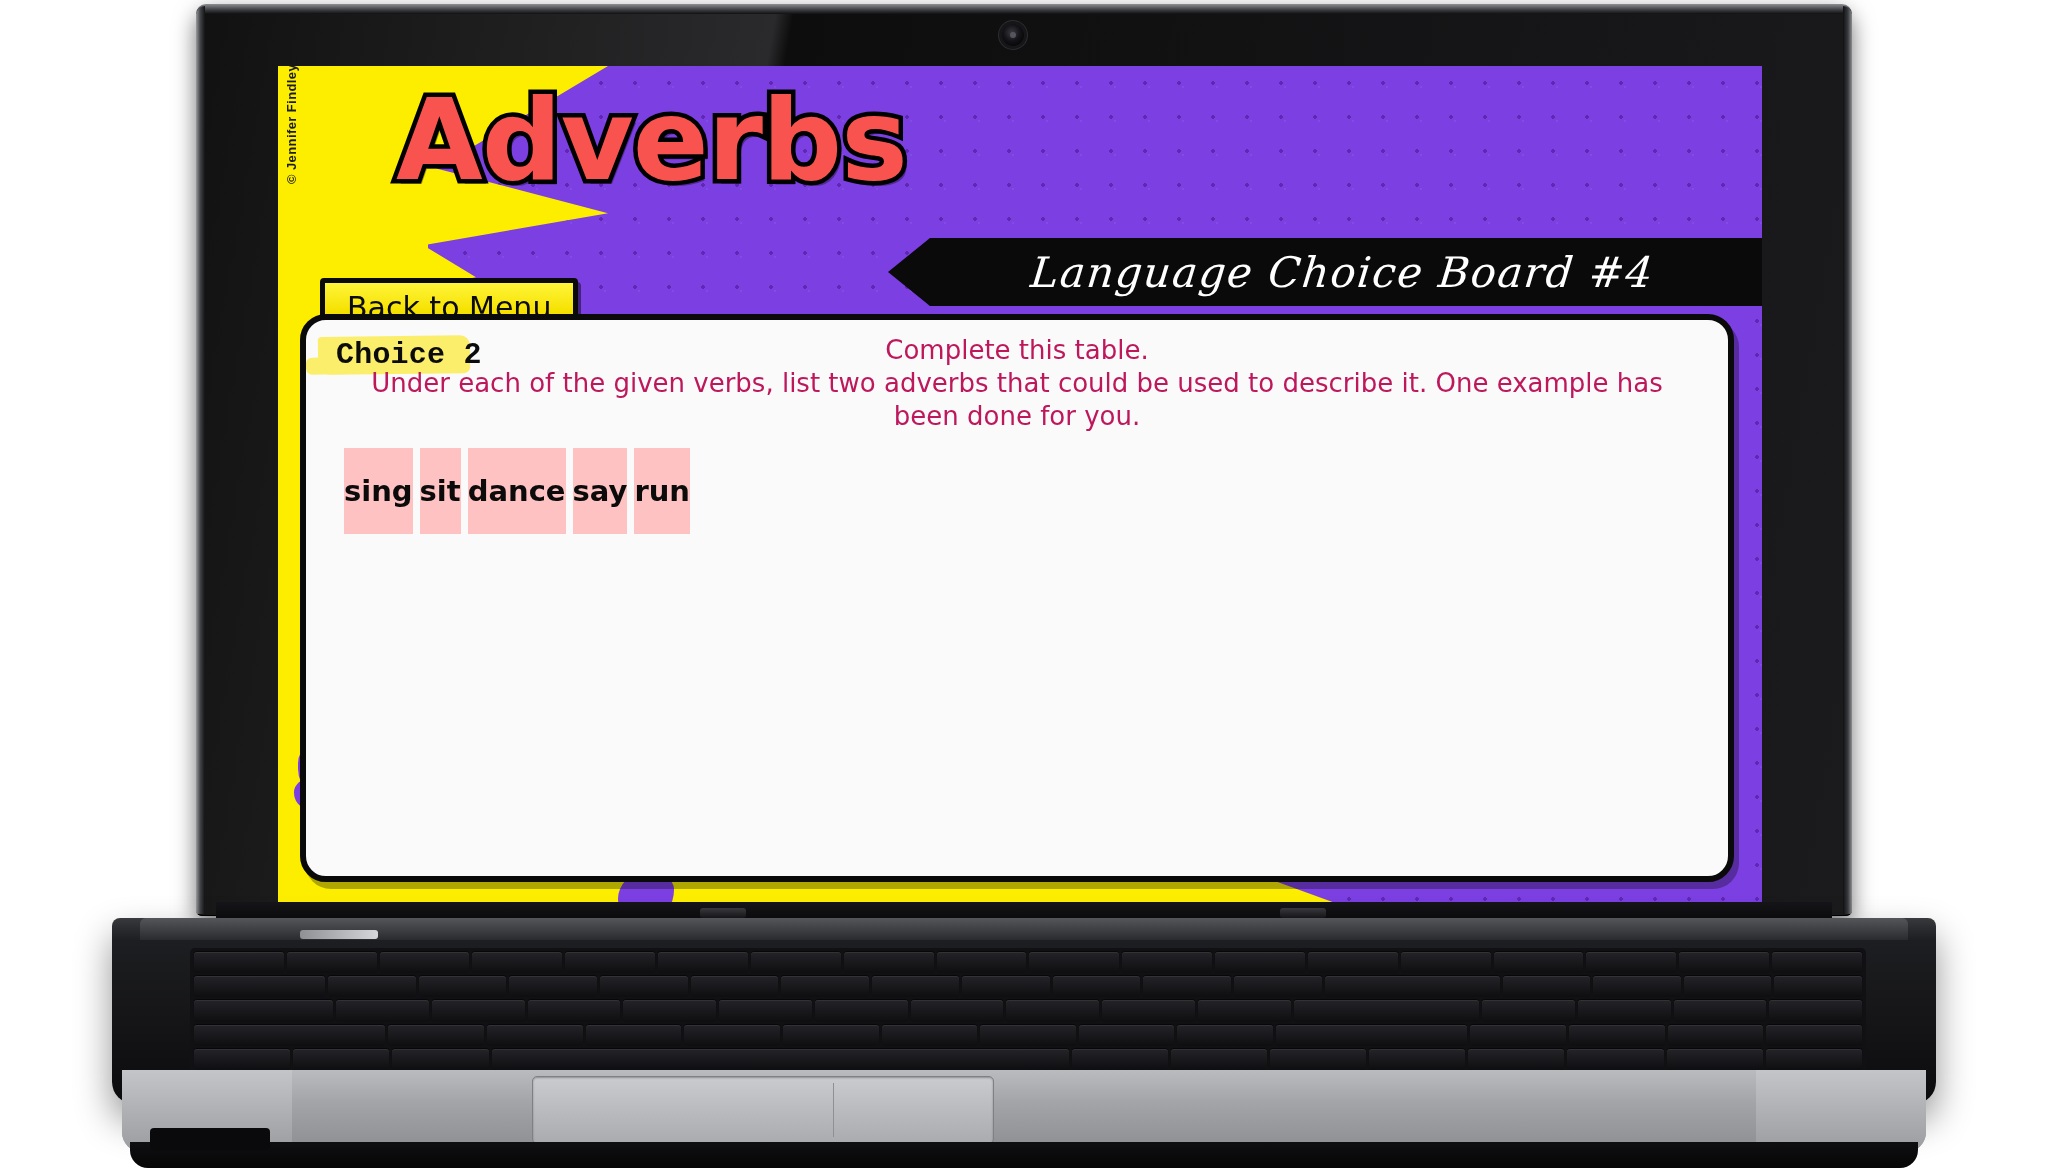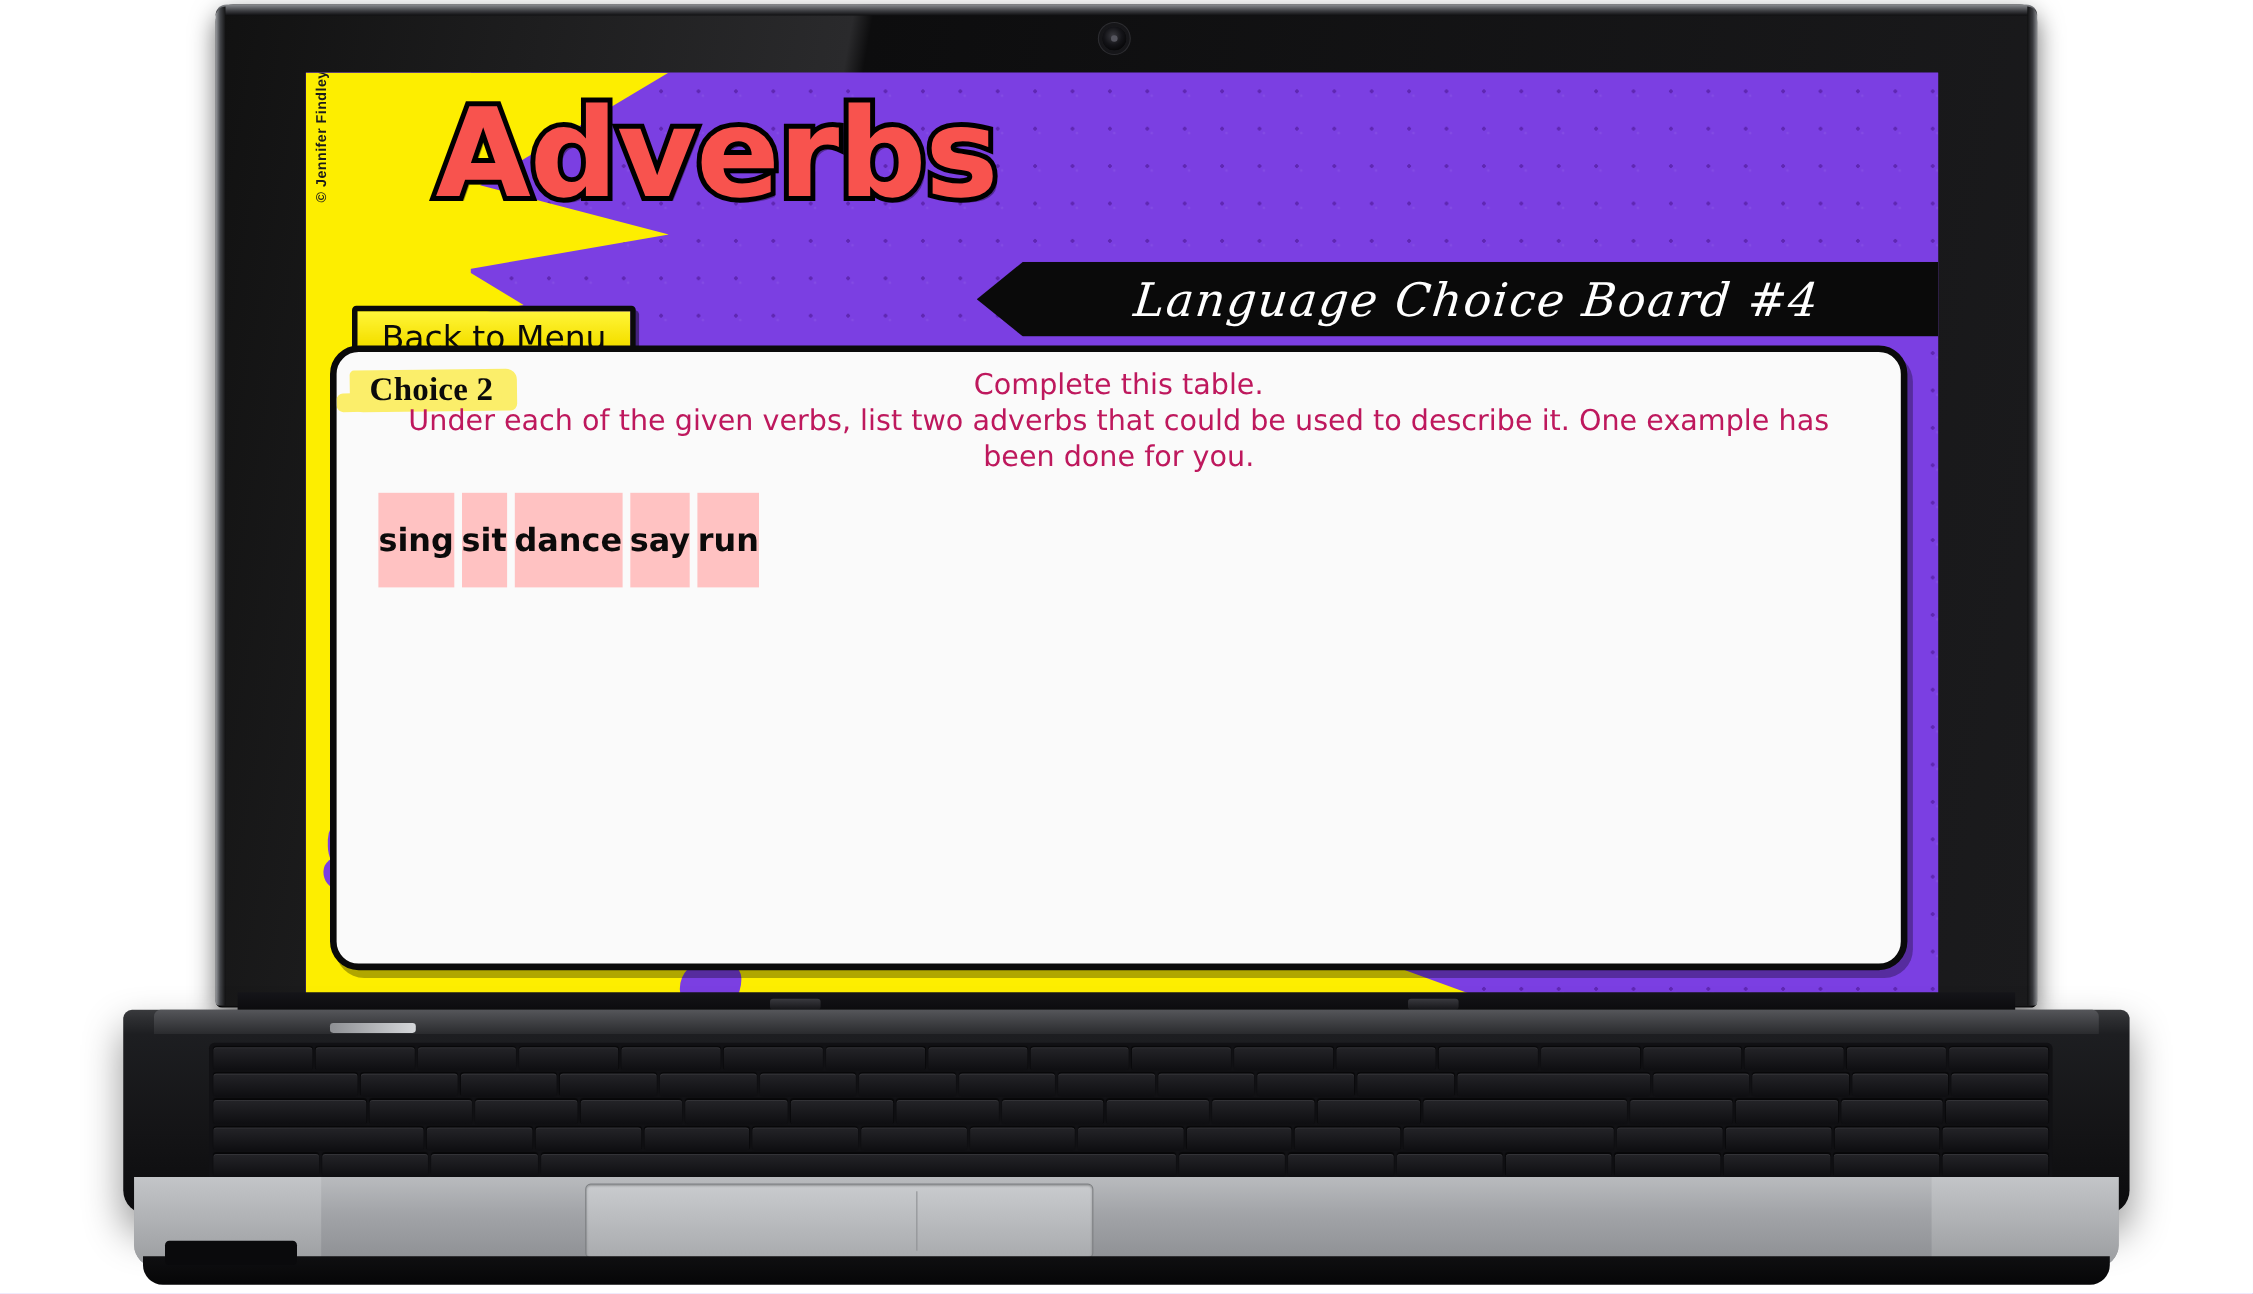--- a/index.html
+++ b/index.html
@@ -122,21 +122,21 @@
   .highlight{
     position:absolute;left:-10px;top:2px;width:152px;height:38px;
     background:#fbee6a;border-radius:4px 10px 6px 12px;
     transform:rotate(-.7deg);
   }
   .highlight2{
     position:absolute;left:-22px;top:22px;width:150px;height:17px;
     background:#fbee6a;border-radius:6px;transform:rotate(-1.4deg);
   }
   .choice-label{
-    position:relative;font-family:Liberation Serif, serif;font-weight:700;
+    position:relative;font-family:Liberation Mono, monospace;font-weight:700;
     font-size:30px;color:#0b0b0b;padding:4px 8px;letter-spacing:.2px;
   }
 
   .instr{
     position:absolute;left:36px;top:14px;width:1350px;text-align:center;
     font-family:"DejaVu Sans",sans-serif;font-weight:400;font-size:26px;line-height:1.26;
     color:#be185d;
   }
 
   

